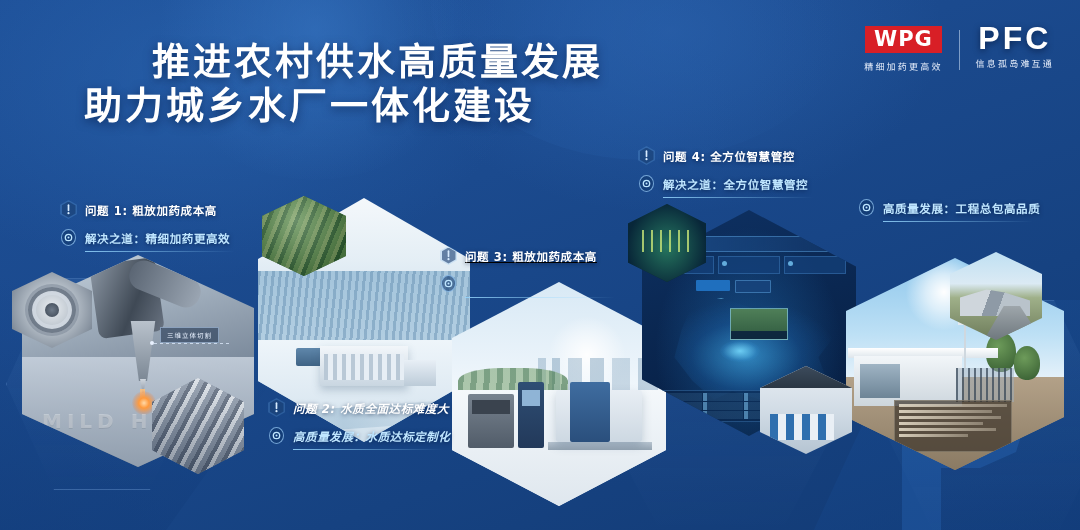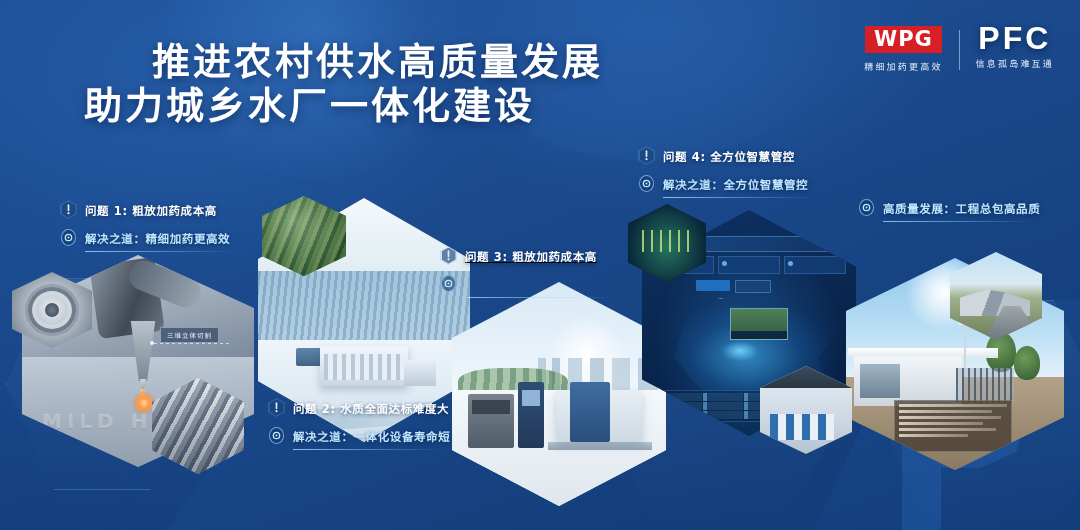--- a/index.html
+++ b/index.html
@@ -328,21 +328,21 @@
     font-family:"DejaVu Sans","Liberation Sans",sans-serif;
     text-shadow:0 1px 4px rgba(0,20,55,.6);
   }
   .ltxt.sol{color:#bfe6ff;}
   .underline{
     height:1px;margin-top:-5px;margin-bottom:9px;
     background:linear-gradient(90deg,rgba(150,215,255,.85),rgba(150,215,255,0));
   }
 
   .lbl1{left:60px;top:200px;}
-  .lbl2{left:268px;top:398px;}
+  .lbl2{left:268px;top:398px;font-style:italic;}
   .lbl3{left:440px;top:246px;text-decoration:underline;}
   .lbl4{left:638px;top:146px;}
   .lbl5{left:858px;top:198px;}
 </style>
 </head>
 <body>
 
 <div class="stage">
 
   <div class="bg-shape bg-blob-a"></div>
@@ -529,21 +529,21 @@
       <span class="ltxt">问题 2: 水质全面达标难度大</span>
     </div>
     <div class="lrow">
       <span class="ic">
         <span class="ic-circle"></span>
         <svg width="17" height="19" viewBox="0 0 17 19">
             <circle cx="8.5" cy="9.5" r="3.2" fill="none" stroke="#bfe6ff" stroke-width="1.3"></circle>
             <circle cx="8.5" cy="9.5" r="1" fill="#bfe6ff"></circle>
           </svg>
       </span>
-      <span class="ltxt sol">解决之道：一体化设备寿命短</span>
+      <span class="ltxt sol">高质量发展：水质达标定制化</span>
     </div>
     <div class="underline" style="width:150px;margin-left:25px;"></div>
   </div>
 
   <div class="label lbl3">
     <div class="lrow">
       <span class="ic">
         <span class="ic-hex"></span>
         <svg width="17" height="19" viewBox="0 0 17 19">
             <path d="M8.5 5.2v5.1" stroke="#d8ecff" stroke-width="1.7" stroke-linecap="round"></path>

